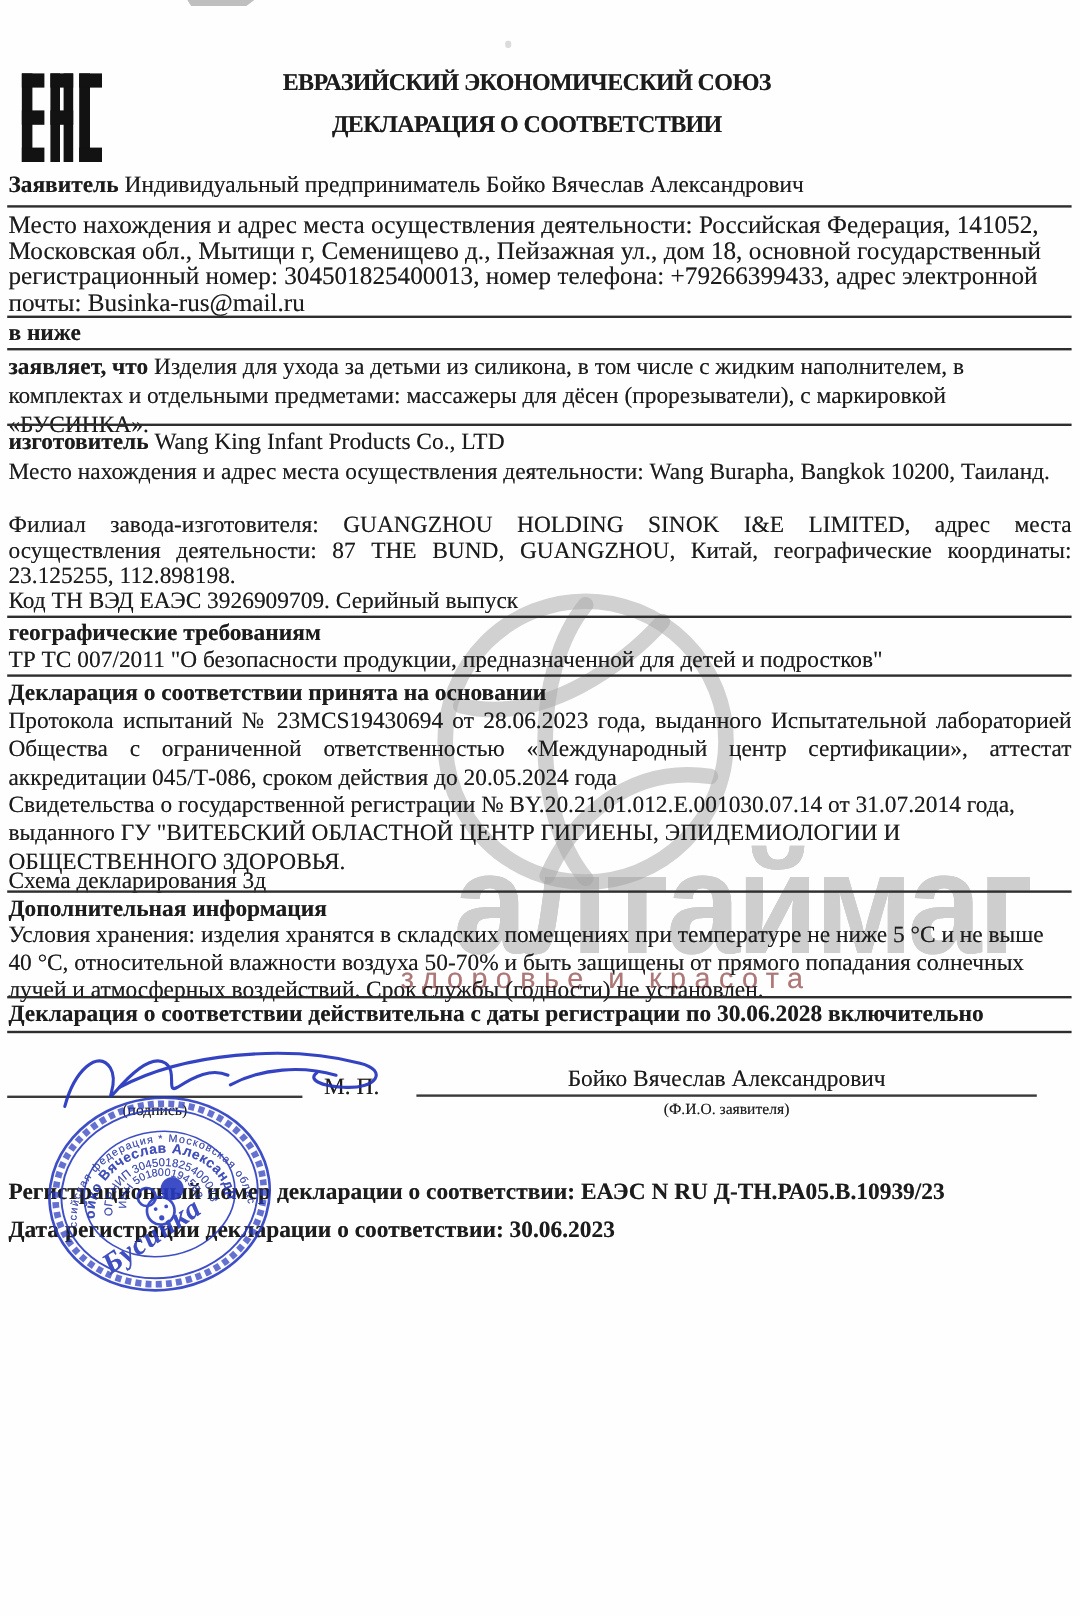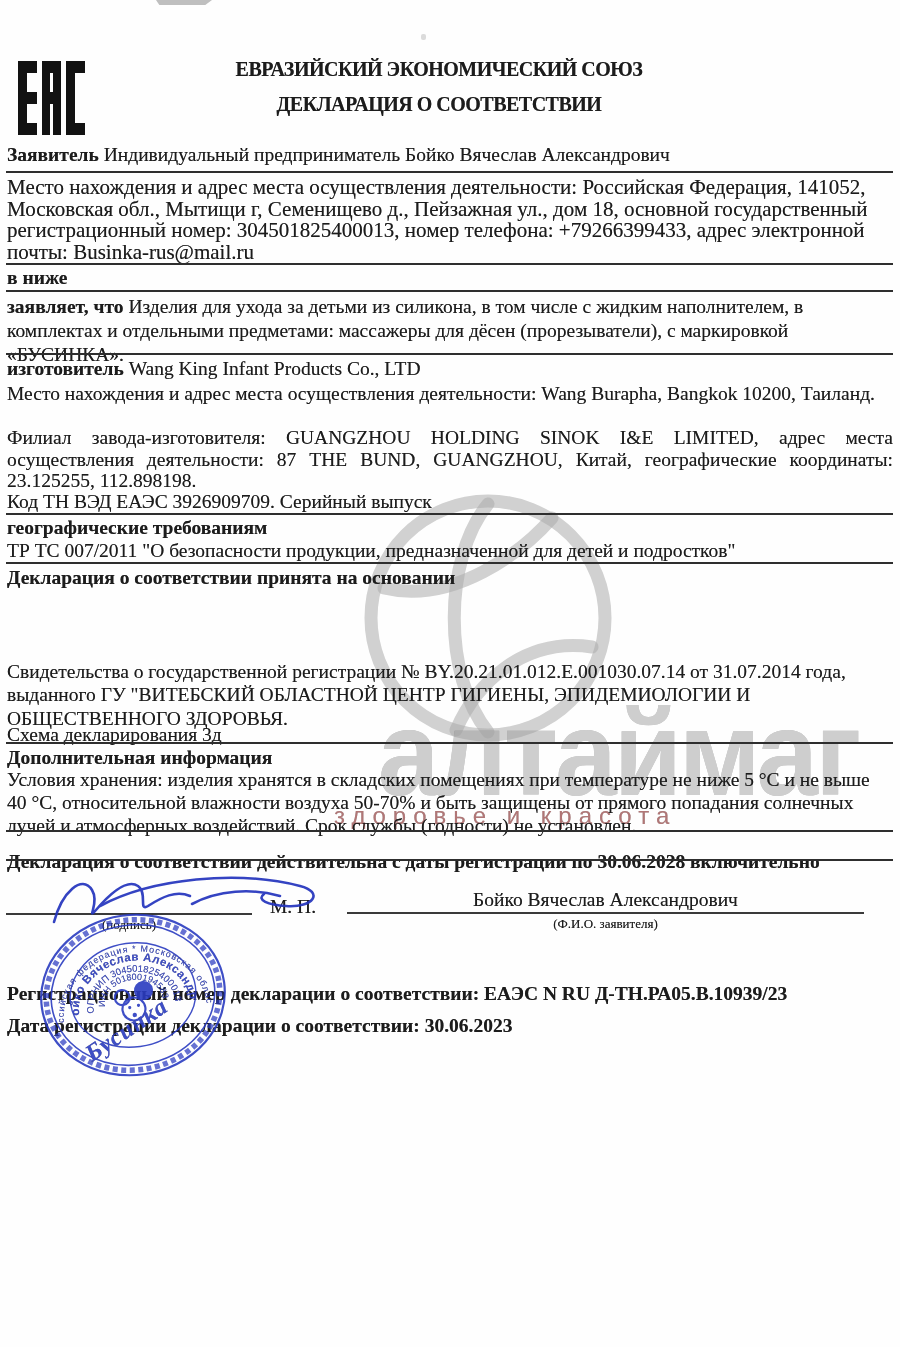--- a/index.html
+++ b/index.html
@@ -101,29 +101,30 @@
   <div class="txt" style="top:383px;line-height:21.5px;">Место нахождения и адрес места осуществления деятельности: Wang Burapha, Bangkok 10200, Таиланд.</div>
   <div class="txt just" style="top:427px;line-height:21.5px;">Филиал завода-изготовителя: GUANGZHOU HOLDING SINOK I&amp;E LIMITED, адрес места осуществления деятельности: 87 THE BUND, GUANGZHOU, Китай, географические координаты: 23.125255, 112.898198.</div>
   <div class="txt" style="top:491px;line-height:21.5px;">Код ТН ВЭД ЕАЭС 3926909709. Серийный выпуск</div>
 
   <div class="rule" style="top:513px;"></div>
   <div class="txt b" style="top:516px;">географические требованиям</div>
   <div class="txt" style="top:539px;">ТР ТС 007/2011 "О безопасности продукции, предназначенной для детей и подростков"</div>
   <div class="rule" style="top:562px;"></div>
 
   <div class="txt b" style="top:566px;">Декларация о соответствии принята на основании</div>
+  <div class="txt just" style="top:590px;line-height:23.4px;">Протокола испытаний № 23MCS19430694 от 28.06.2023 года, выданного Испытательной лабораторией Общества с ограниченной ответственностью «Международный центр сертификации», аттестат аккредитации 045/Т-086, сроком действия до 20.05.2024 года</div>
   <div class="txt" style="top:660px;line-height:23.4px;">Свидетельства о государственной регистрации № BY.20.21.01.012.Е.001030.07.14 от 31.07.2014 года, выданного ГУ "ВИТЕБСКИЙ ОБЛАСТНОЙ ЦЕНТР ГИГИЕНЫ, ЭПИДЕМИОЛОГИИ И ОБЩЕСТВЕННОГО ЗДОРОВЬЯ.</div>
   <div class="txt" style="top:723px;">Схема декларирования 3д</div>
 
   <div class="rule" style="top:742px;"></div>
   <div class="txt b" style="top:746px;">Дополнительная информация</div>
   <div class="txt" style="top:768px;line-height:23px;">Условия хранения: изделия хранятся в складских помещениях при температуре не ниже 5 °С и не выше 40 °С, относительной влажности воздуха 50-70% и быть защищены от прямого попадания солнечных лучей и атмосферных воздействий. Срок службы (годности) не установлен.</div>
 
   <div class="rule" style="top:830px;"></div>
-  <div class="txt b" style="top:834px;margin-top:16px;">Декларация о соответствии действительна с даты регистрации по 30.06.2028 включительно</div>
+  <div class="txt b" style="top:834px;">Декларация о соответствии действительна с даты регистрации по 30.06.2028 включительно</div>
   <div class="rule" style="top:859px;"></div>
 
   <div class="sig-line" style="left:6px;top:913px;width:246px;"></div>
   <div class="abs caption center" style="left:6px;top:917px;width:246px;z-index:2;">(подпись)</div>
   <div class="abs" style="left:270px;top:896px;font-size:19.5px;z-index:2;">М. П.</div>
   <div class="abs center" style="left:347px;top:889px;width:517px;font-size:19.5px;z-index:2;">Бойко Вячеслав Александрович</div>
   <div class="sig-line" style="left:347px;top:912px;width:517px;"></div>
   <div class="abs caption center" style="left:347px;top:916px;width:517px;z-index:2;">(Ф.И.О. заявителя)</div>
 
   <svg class="stamp-layer" style="left:42px;top:866px;" width="300" height="75" viewBox="0 0 300 75">

